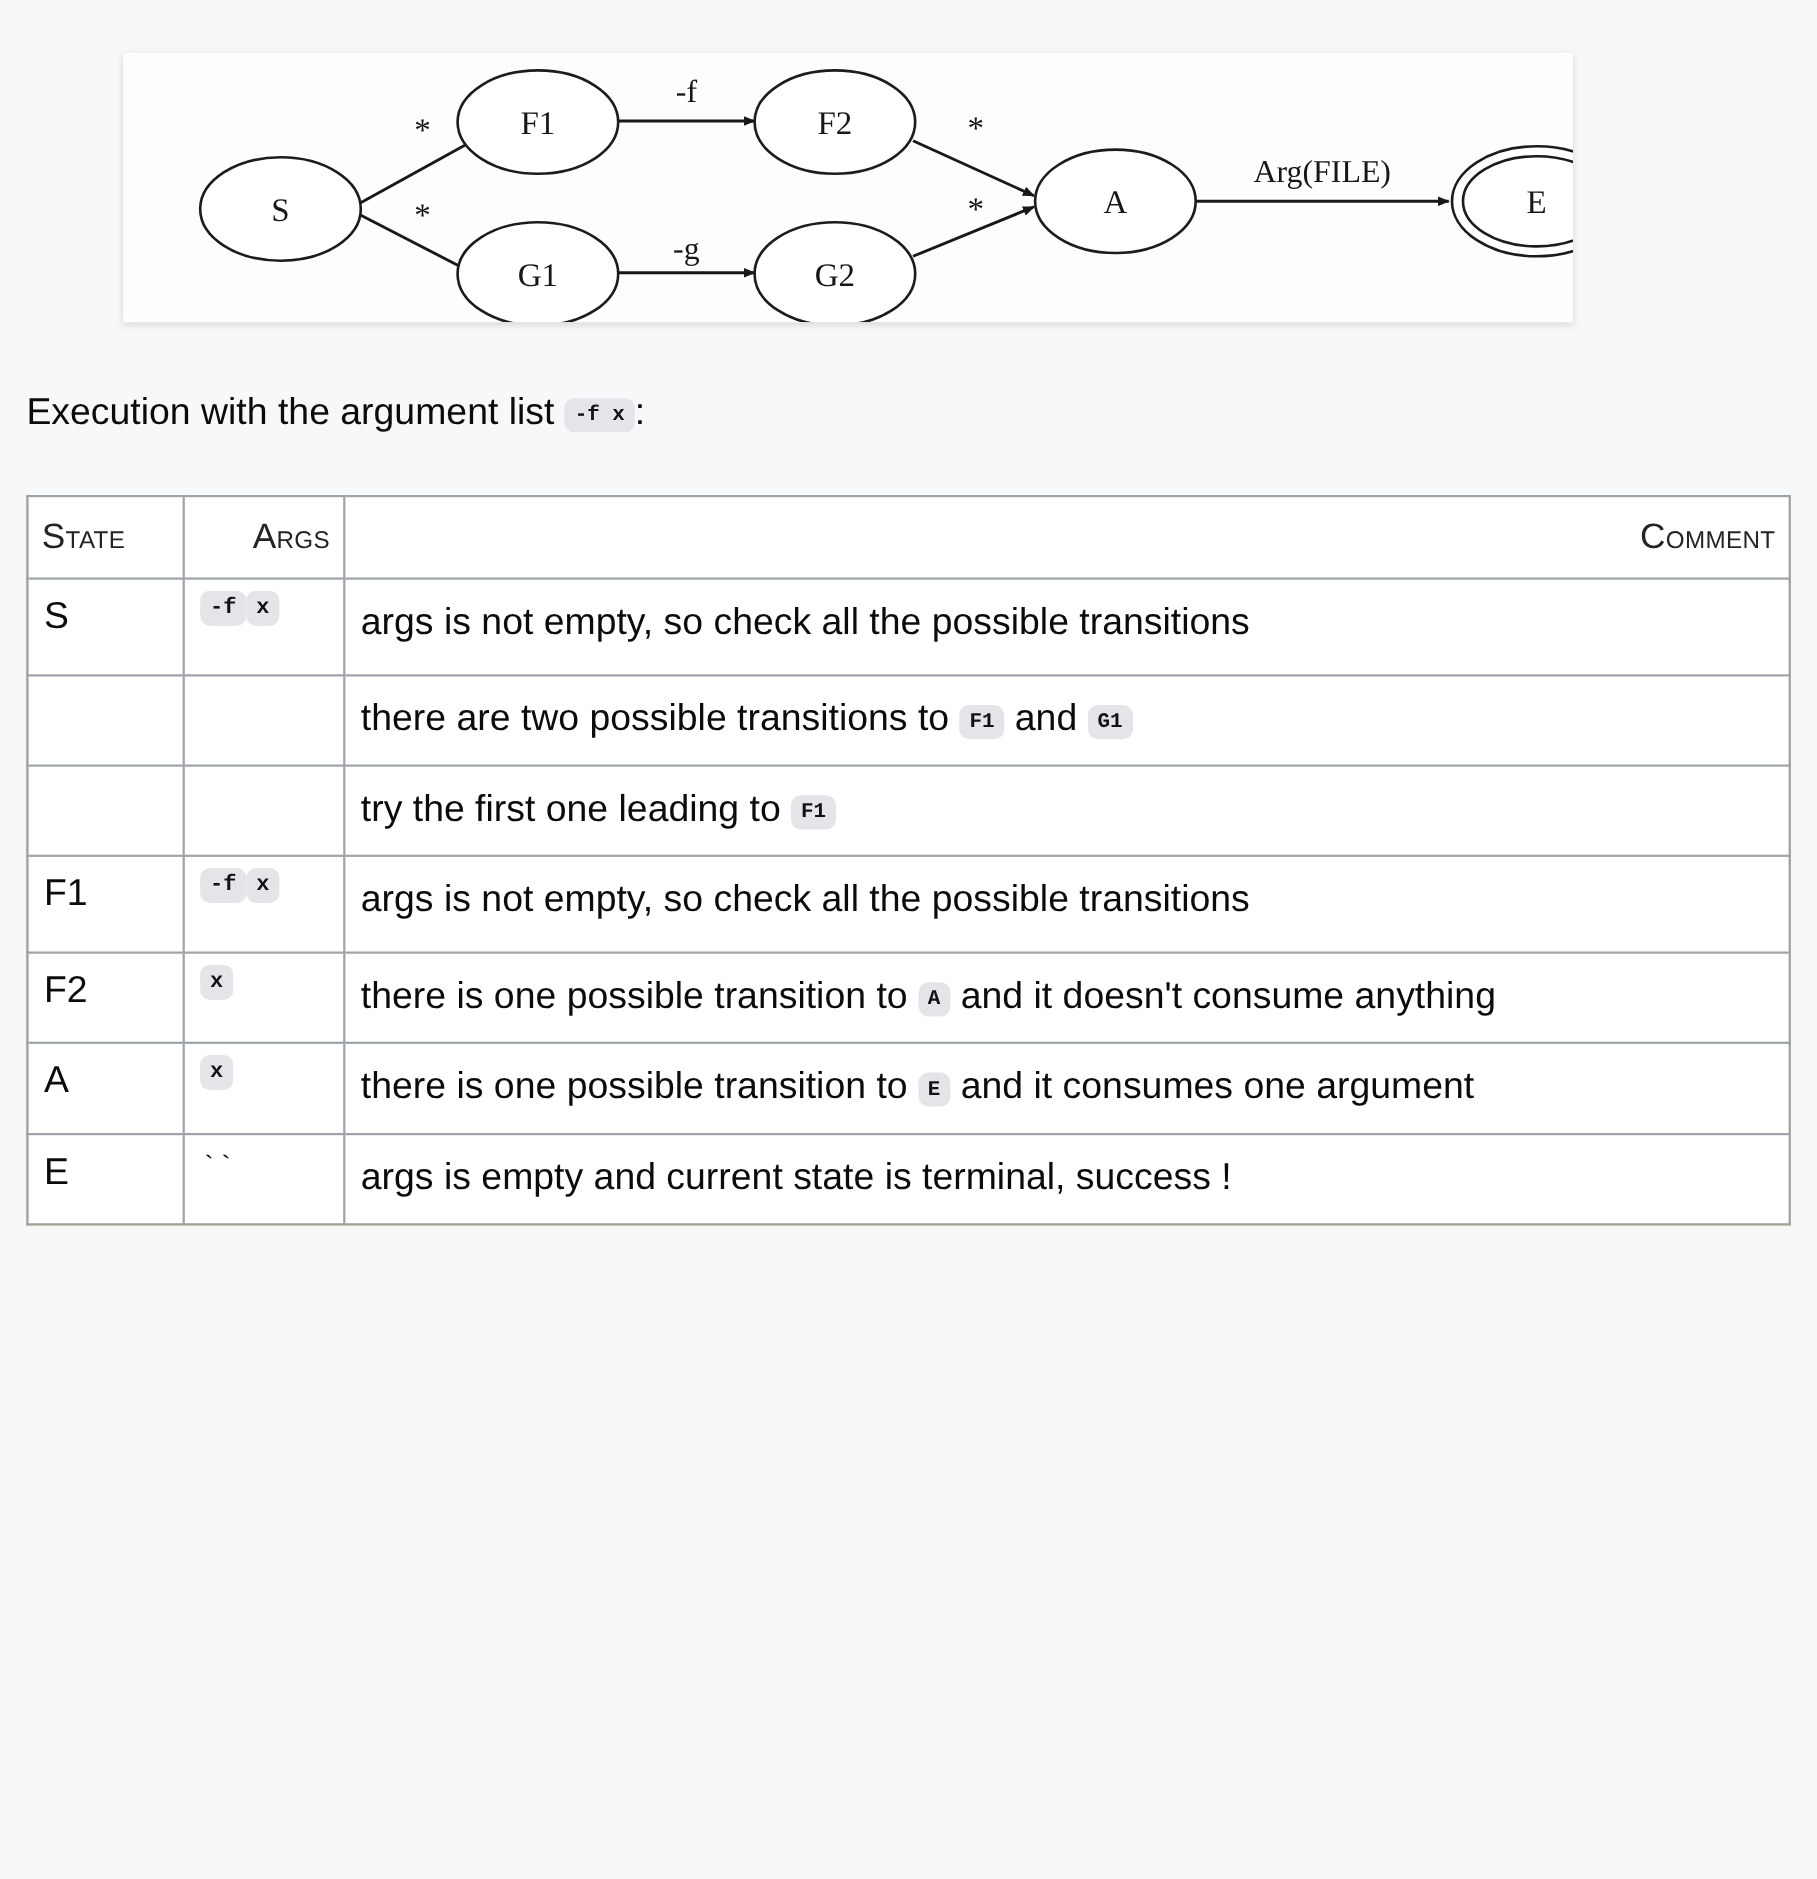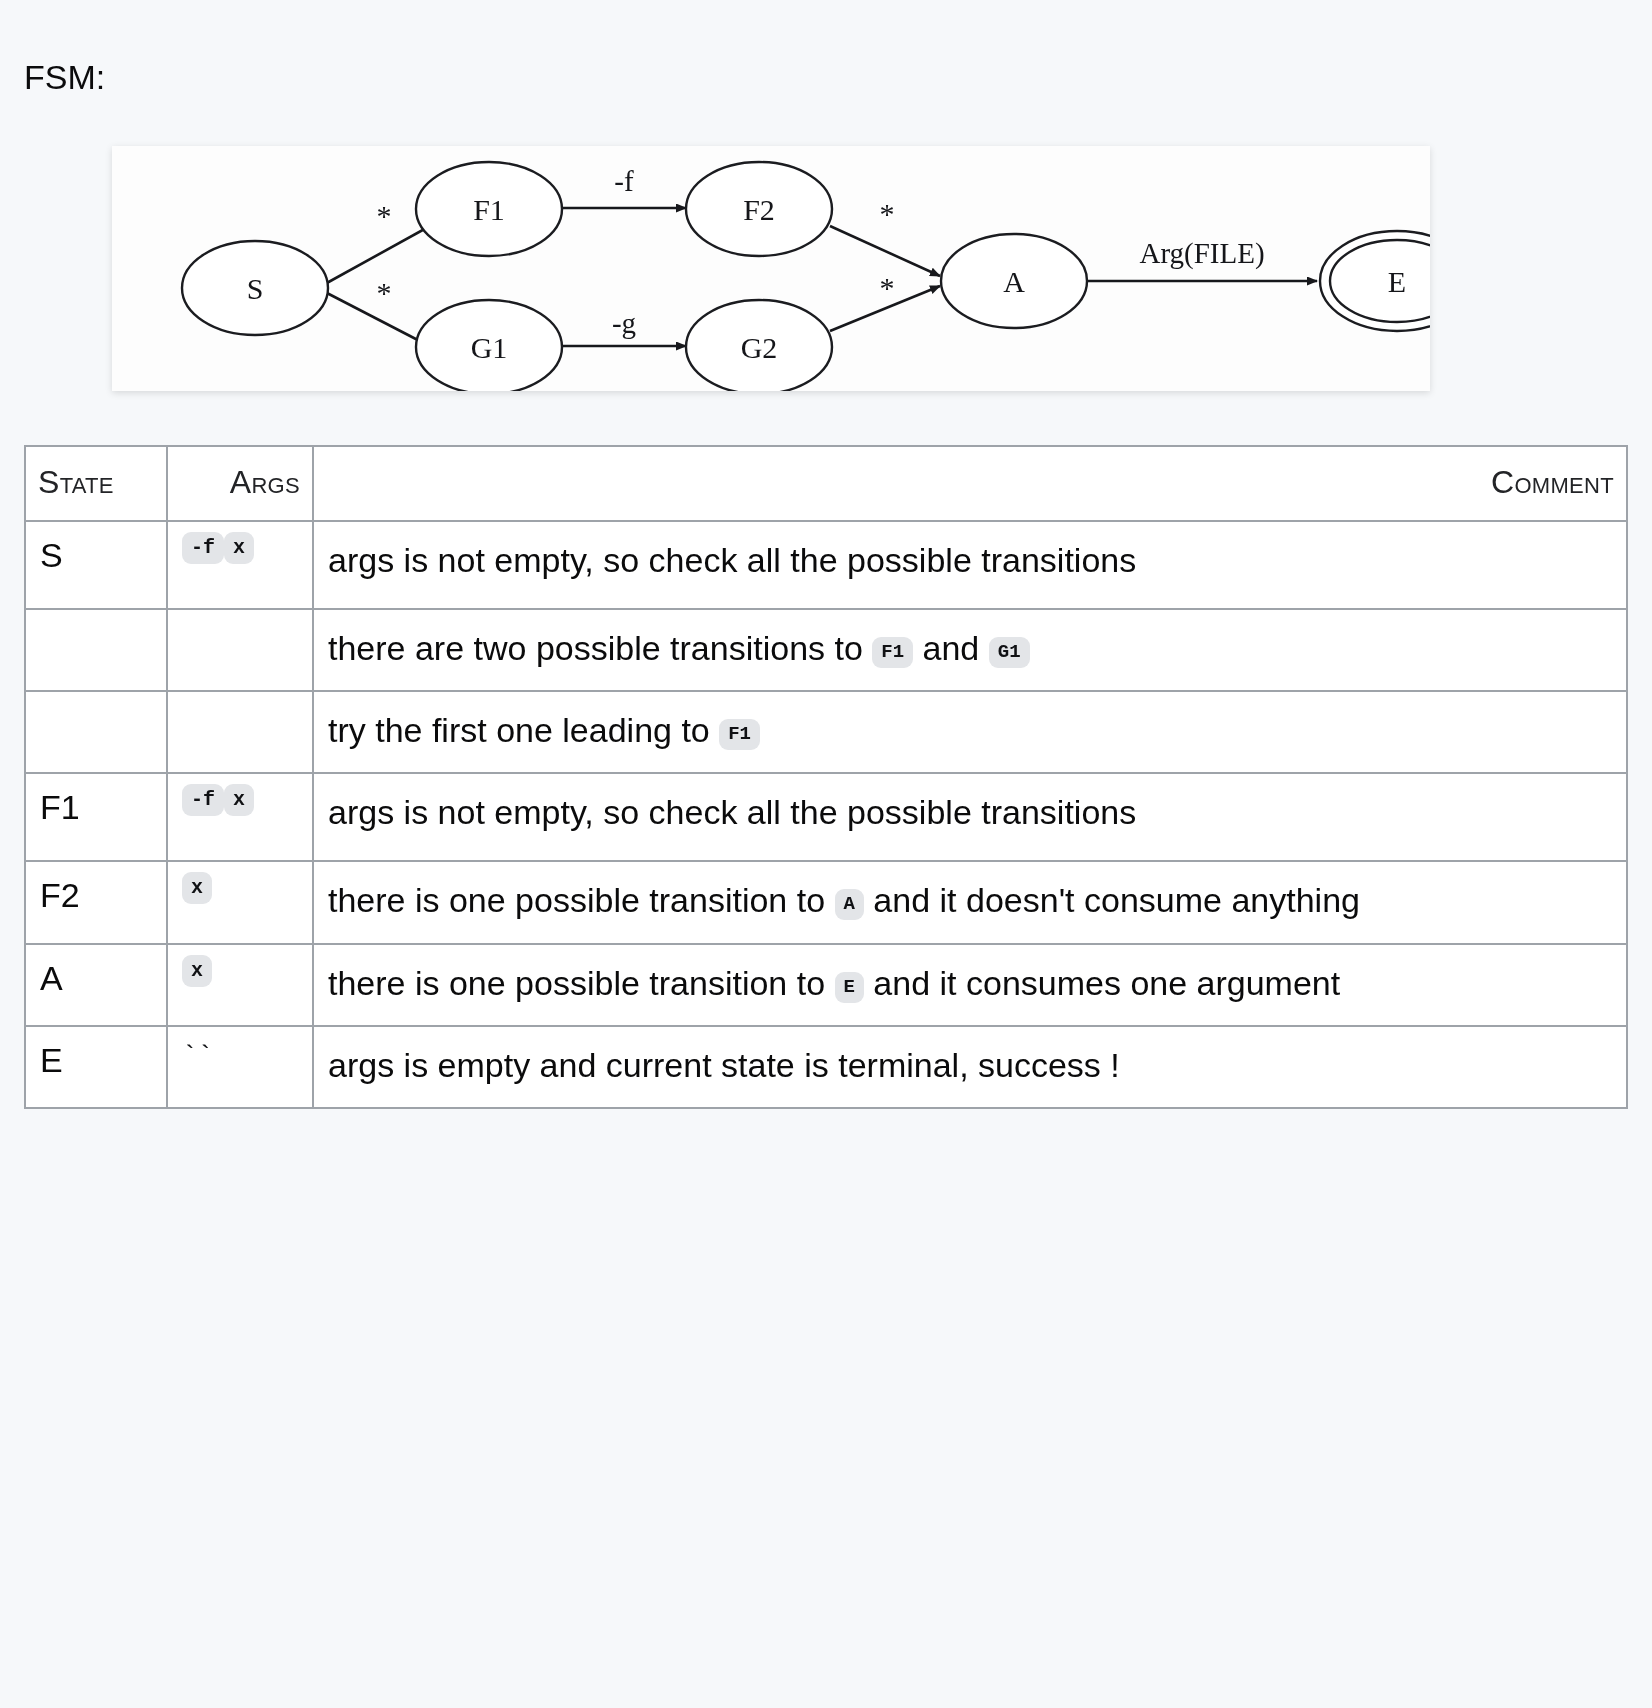--- a/index.html
+++ b/index.html
@@ -162,21 +162,20 @@
     padding-top: 12px;
   }
   td.cell-comment code.chip { font-size: 19px; }
 </style>
 </head>
 <body>
 
 <div class="page">
 
 
-  <div class="section-label">FSM:</div>
 
   <div class="figure-wrap">
     <div class="figure-panel">
       <svg width="1318" height="245" viewBox="0 0 1318 245">
         <defs>
           <marker id="arrow" markerWidth="11" markerHeight="9" refX="10" refY="4.5" orient="auto" markerUnits="userSpaceOnUse">
             <path d="M0,0 L11,4.5 L0,9 z" fill="#17181c"></path>
           </marker>
         </defs>
 
@@ -214,20 +213,24 @@
         <text class="fsm-star" x="272" y="157" text-anchor="middle">*</text>
         <text class="fsm-edge-label" x="512" y="45" text-anchor="middle">-f</text>
         <text class="fsm-edge-label" x="512" y="187" text-anchor="middle">-g</text>
         <text class="fsm-star" x="775" y="78" text-anchor="middle">*</text>
         <text class="fsm-star" x="775" y="152" text-anchor="middle">*</text>
         <text class="fsm-edge-label" x="1090" y="117" text-anchor="middle">Arg(FILE)</text>
       </svg>
     </div>
   </div>
 
+  <div class="para">
+    <span>Execution with the argument list</span>
+    <code class="chip">-f x</code><span>:</span>
+  </div>
 
   <table class="trace">
     <thead>
       <tr>
         <th class="col-state">
           <span class="th-sc">State</span>
         </th>
         <th class="col-args">
           <span class="th-sc">Args</span>
         </th>

